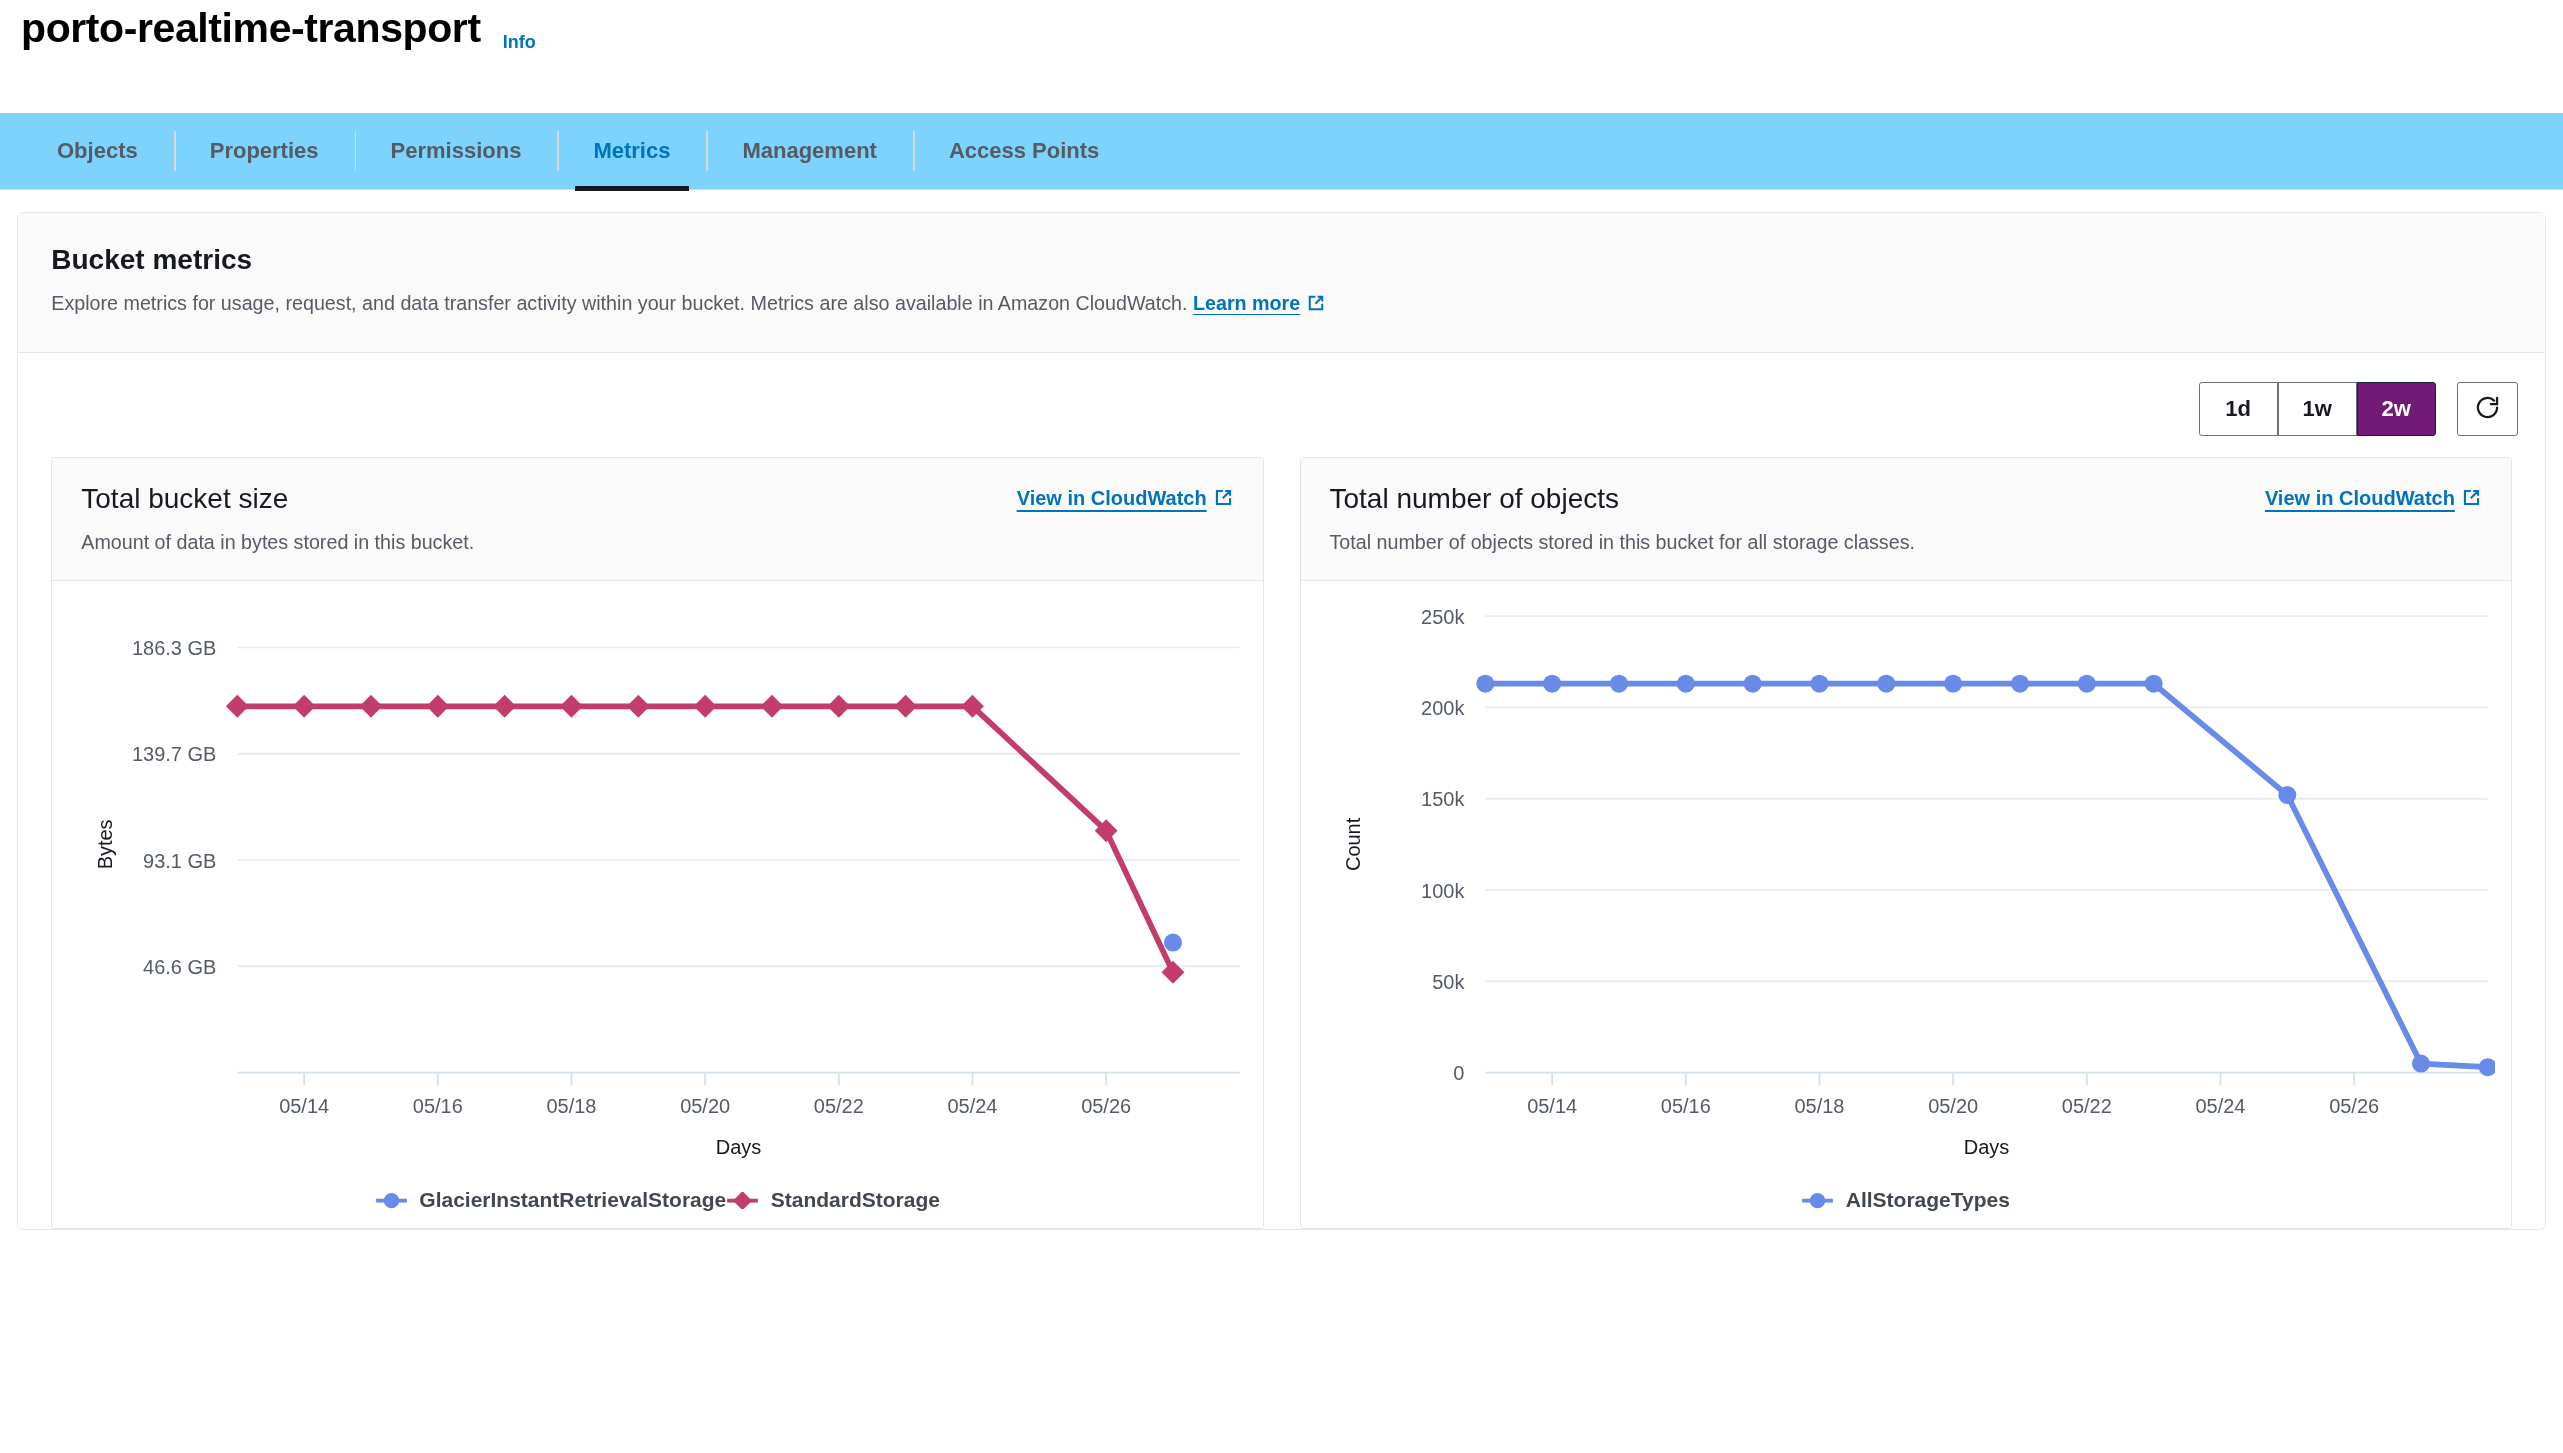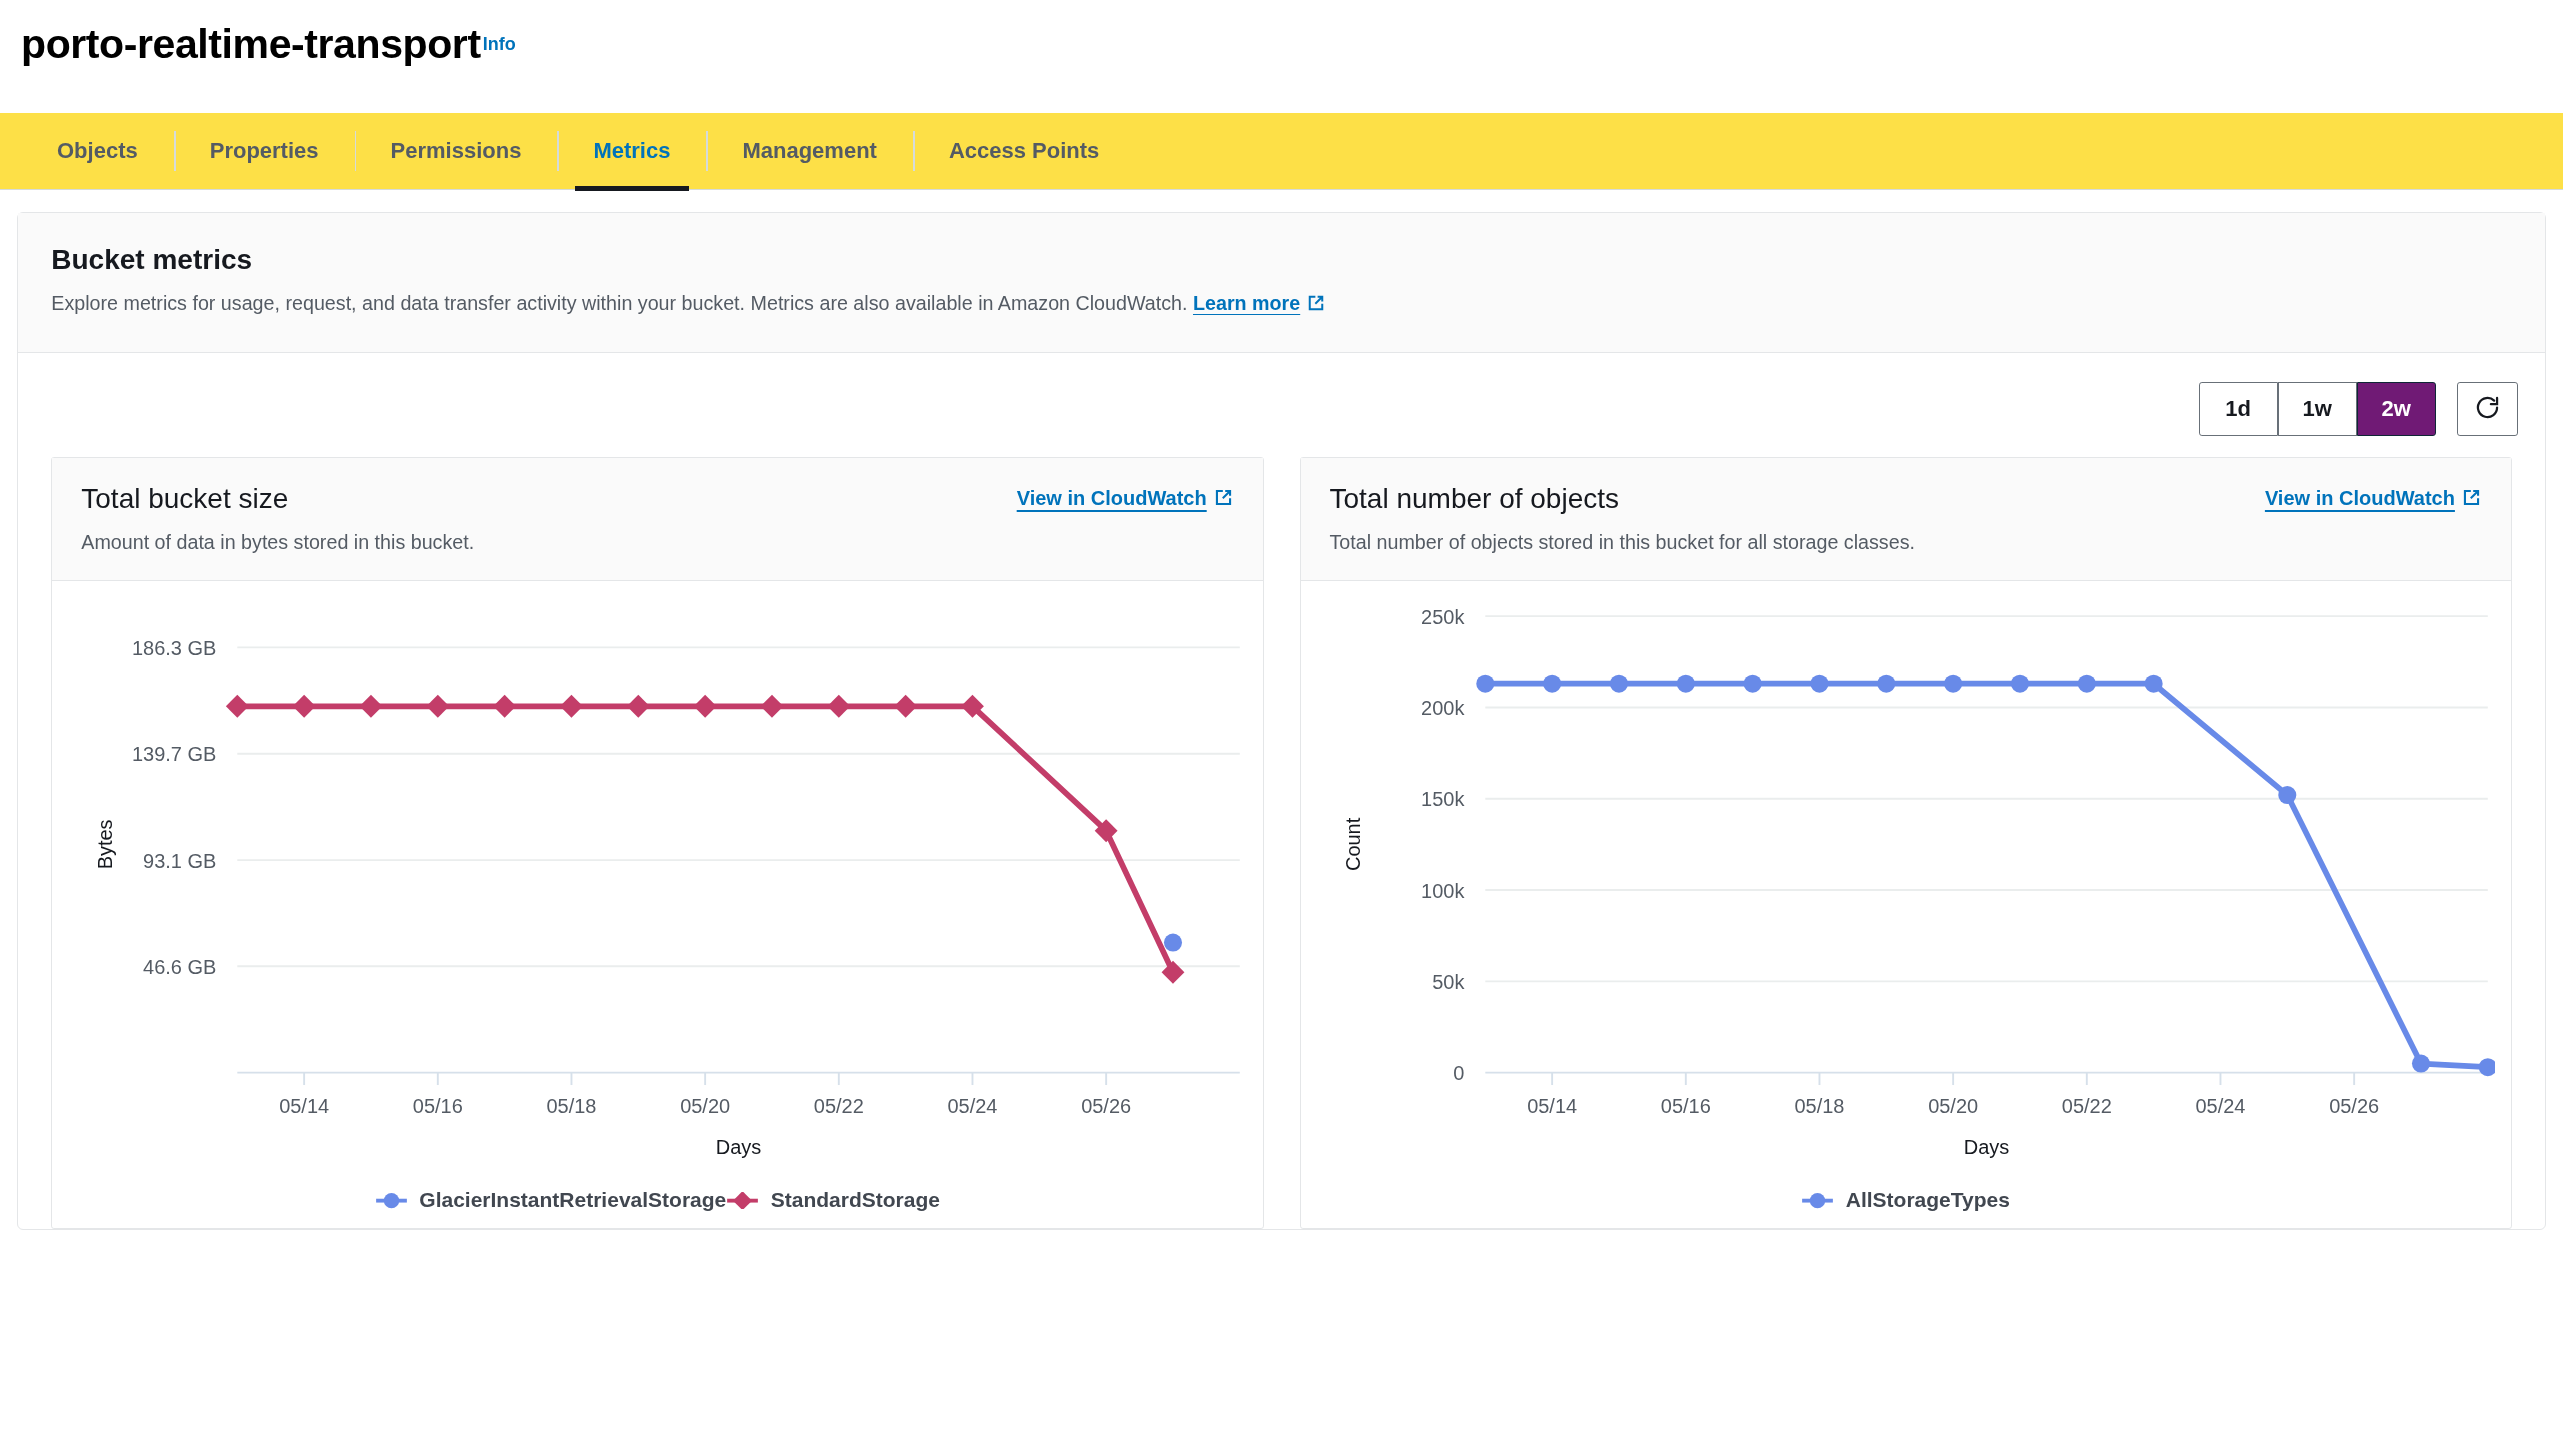--- a/index.html
+++ b/index.html
@@ -11,38 +11,38 @@
     overflow: hidden;
   }
 
   
   .page-head {
     padding: 0 0 0 21px;
     height: 113px;
     display: flex;
     align-items: flex-start;
   }
-  .title-row { display: flex; align-items: center; gap: 2px; padding-top: 19px; }
+  .title-row { display: flex; align-items: flex-end; gap: 22px; padding-top: 3px; }
   .bucket-title {
     font-size: 41px; font-weight: 700; letter-spacing: -0.4px; color: #000000;
     line-height: 50px;
   }
   .info-link {
     font-size: 18px; font-weight: 700; color: #0073bb; text-decoration: none;
     cursor: pointer;
   }
 
   
   .tabbar {
     position: relative;
     height: 77px;
     display: flex; align-items: stretch;
     padding-left: 21px;
     border-bottom: 1.9px solid #d5dbdb;
-    background: #fde047;
+    background: #7dd3fc;
   }
   .tab {
     display: flex; align-items: center;
     padding: 0 36px;
     font-size: 22px; font-weight: 700;
     color: #545b64;
     cursor: pointer;
     position: relative;
     white-space: nowrap;
   }

